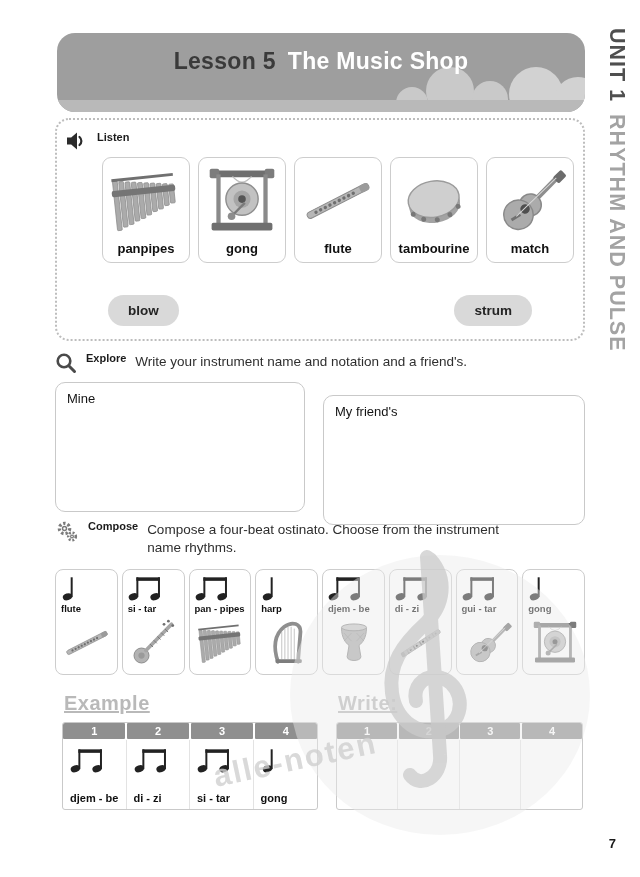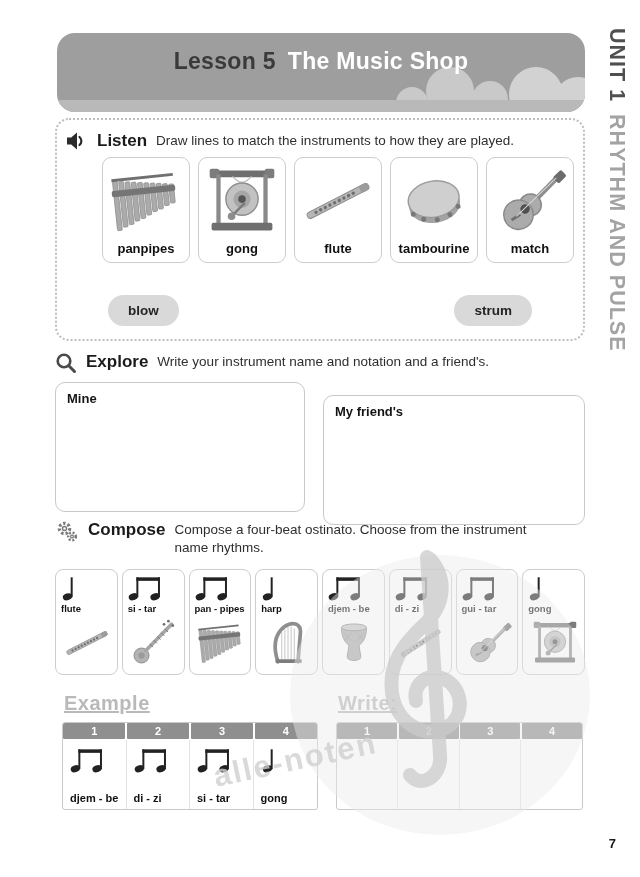--- a/index.html
+++ b/index.html
@@ -18,21 +18,21 @@
 
   
   .unit-tab{position:absolute;left:629px;top:28px;transform-origin:0 0;transform:rotate(90deg);
             white-space:nowrap;font-weight:bold;font-size:21.5px;letter-spacing:1px;}
   .unit-tab .u1{color:var(--unit_dark,#4f4f4f);}
   .unit-tab .u2{color:var(--unit_light,#a3a3a3);margin-left:12px;}
 
   
   .sec-head{display:flex;align-items:flex-start;gap:9px;}
   .h-icon{flex:0 0 auto;margin-top:1px;}
-  .h-title{font-weight:bold;font-size:17px;color:#1b1b1b;padding-top:1px;}
+  .h-title{font-weight:bold;font-size:11px;color:#1b1b1b;padding-top:1px;}
   .h-instr{font-size:13.5px;color:#2e2e2e;line-height:1.35;padding-top:2px;}
 
   
   .listen{position:absolute;left:55px;top:118px;width:530px;height:223px;box-sizing:border-box;
           border:2px dotted #bdbdbd;border-radius:14px;padding:10px 9px 0;}
   .inst-row{display:flex;gap:8px;margin-top:6px;padding-left:36px;}
   .inst-card{flex:1;height:106px;box-sizing:border-box;background:#fff;
              border:1.5px solid var(--card_border,#cdcdcd);border-radius:9px;
              display:flex;flex-direction:column;align-items:center;justify-content:flex-end;
              padding:4px 2px 6px;}
@@ -42,21 +42,21 @@
   .pill{background:var(--pill_bg,#d9d9d9);border-radius:16px;padding:8px 20px;
         font-weight:bold;font-size:13.5px;color:#242424;white-space:nowrap;}
 
   
   .explore{position:absolute;left:55px;top:351px;width:530px;}
   .boxes{display:flex;gap:18px;margin-top:8px;}
   .wbox{height:130px;box-sizing:border-box;background:#fff;border:1.5px solid #c9c9c9;
         border-radius:10px;padding:8px 11px;}
   .wbox.mine{width:250px;}
   .wbox.friend{flex:1;margin-top:13px;}
-  .wbox-label{font-weight:bold;font-size:13px;color:#141414;}
+  .wbox-label{font-weight:normal;font-size:13px;color:#141414;}
 
   
   .compose{position:absolute;left:55px;top:519px;width:530px;}
   .compose .h-instr{max-width:382px;}
   .r-row{display:flex;gap:4px;margin-top:12px;}
   .r-card{flex:1;height:106px;box-sizing:border-box;background:#fff;
           border:1.5px solid var(--card_border,#cdcdcd);border-radius:8px;
           padding:5px 3px 4px 5px;display:flex;flex-direction:column;overflow:hidden;}
   .note-area{height:25px;}
   .r-label{font-weight:bold;font-size:9.5px;color:#101010;margin:3px 0 1px;white-space:nowrap;}
@@ -237,21 +237,20 @@
     <span class="u1">UNIT 1</span><span class="u2">RHYTHM AND PULSE</span>
   </div>
 
   <section class="listen">
     <div class="sec-head">
       <svg class="h-icon" width="22" height="20" viewBox="0 0 22 20">
         <path d="M1 6.5h4.2L11 1.5v17L5.2 13.5H1z" fill="#2b2b2b"></path>
         <path d="M13.5 6a5.2 5.2 0 0 1 0 8" stroke="#2b2b2b" stroke-width="2.2" fill="none" stroke-linecap="round"></path>
       </svg>
       <span class="h-title">Listen</span>
-      <span class="h-instr">Draw lines to match the instruments to how they are played.</span>
     </div>
     <div class="inst-row">
       <div class="inst-card">
         <svg class="inst-art" viewBox="0 0 80 80">
             <use href="#i-panpipes" width="80" height="80"></use>
           </svg>
         <div class="inst-label">panpipes</div>
       </div>
       <div class="inst-card">
         <svg class="inst-art" viewBox="0 0 80 80">

